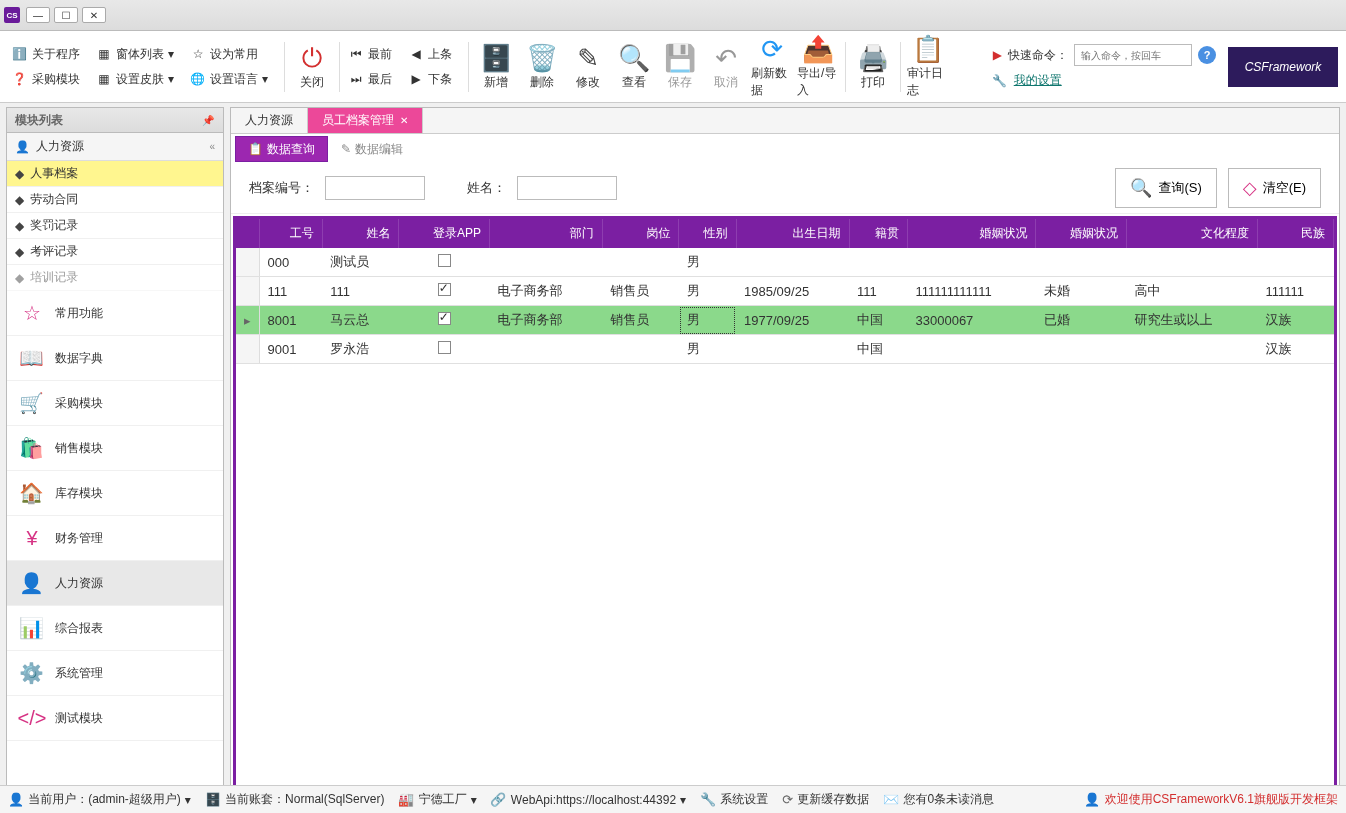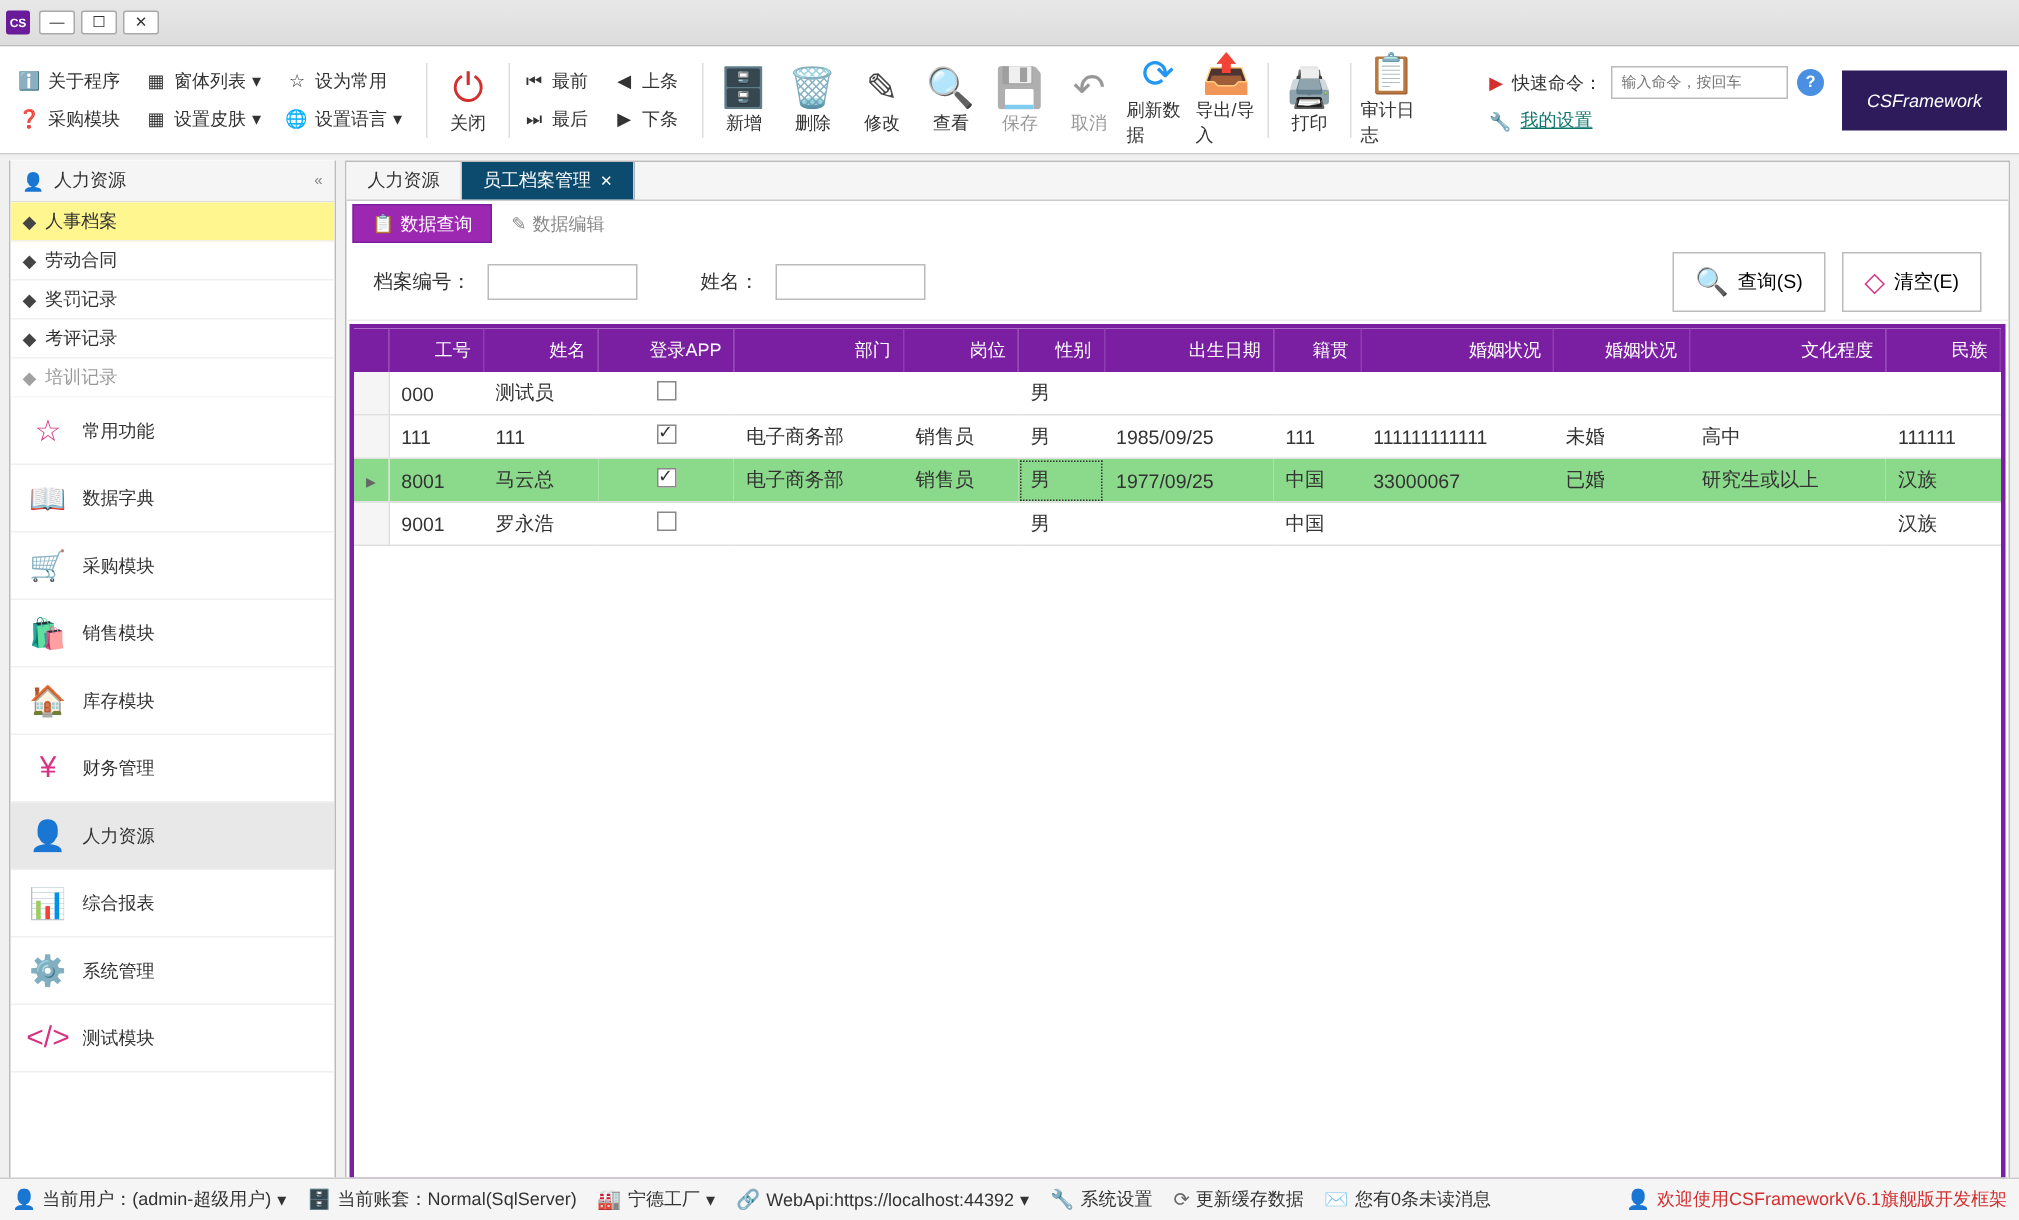--- a/index.html
+++ b/index.html
@@ -47,21 +47,21 @@
 .cube-ic { color: #444; font-size: 12px; }
 .nav-list { flex: 1; overflow-y: auto; }
 .nav-item { height: 45px; display: flex; align-items: center; padding: 0 12px; gap: 10px; cursor: pointer; border-bottom: 1px solid #f0f0f0; }
 .nav-item .ic { width: 26px; height: 26px; display: flex; align-items: center; justify-content: center; color: #d63384; font-size: 20px; }
 .nav-item.active { background: #e8e8e8; }
 
 
 .main { flex: 1; display: flex; flex-direction: column; border: 1px solid #bbb; background: #fff; }
 .main-tabs { height: 26px; display: flex; background: #f5f5f5; border-bottom: 1px solid #ccc; }
 .main-tab { padding: 0 14px; display: flex; align-items: center; gap: 6px; cursor: pointer; border-right: 1px solid #ccc; font-size: 12px; }
-.main-tab.active { background: #0c4a6e; color: #fff; }
+.main-tab.active { background: #ec4899; color: #fff; }
 .main-tab .close-x { font-size: 10px; }
 .sub-tabs { height: 28px; display: flex; padding: 0 4px; }
 .sub-tab { padding: 4px 12px; display: flex; align-items: center; gap: 4px; cursor: pointer; border: 1px solid transparent; margin-top: 2px; font-size: 12px; }
 .sub-tab.active { background: #9c27b0; color: #fff; border-color: #7b1fa2; }
 .sub-tab.inactive { color: #888; }
 .search-bar { height: 52px; display: flex; align-items: center; padding: 0 18px; gap: 11px; border-bottom: 1px solid #eee; }
 .search-label { font-size: 13px; }
 .search-input { width: 100px; height: 24px; border: 1px solid #bbb; padding: 0 4px; }
 .btn { height: 40px; padding: 0 14px; border: 1px solid #bbb; background: #fff; display: flex; align-items: center; gap: 6px; cursor: pointer; font-size: 13px; }
 .btn .ic { color: #d63384; font-size: 18px; }
@@ -220,20 +220,24 @@
       <span style="color:#666">🔧</span>
       <span class="link">我的设置</span>
     </div>
   </div>
   <div class="brand-box">CSFramework</div>
 </div>
 
 <div class="body-area">
 
   <div class="sidebar">
+    <div class="sidebar-header">
+      <span>模块列表</span>
+      <span class="pin-icon">📌</span>
+    </div>
     <div class="sidebar-panel">
       <div class="sidebar-section-head">
         <span class="ic">👤</span>
         <span>人力资源</span>
         <span class="exp">«</span>
       </div>
       <div class="sidebar-tree" style="position:relative">
         <div class="tree-item selected">
             <span class="cube-ic">◆</span>
             <span>人事档案</span>

